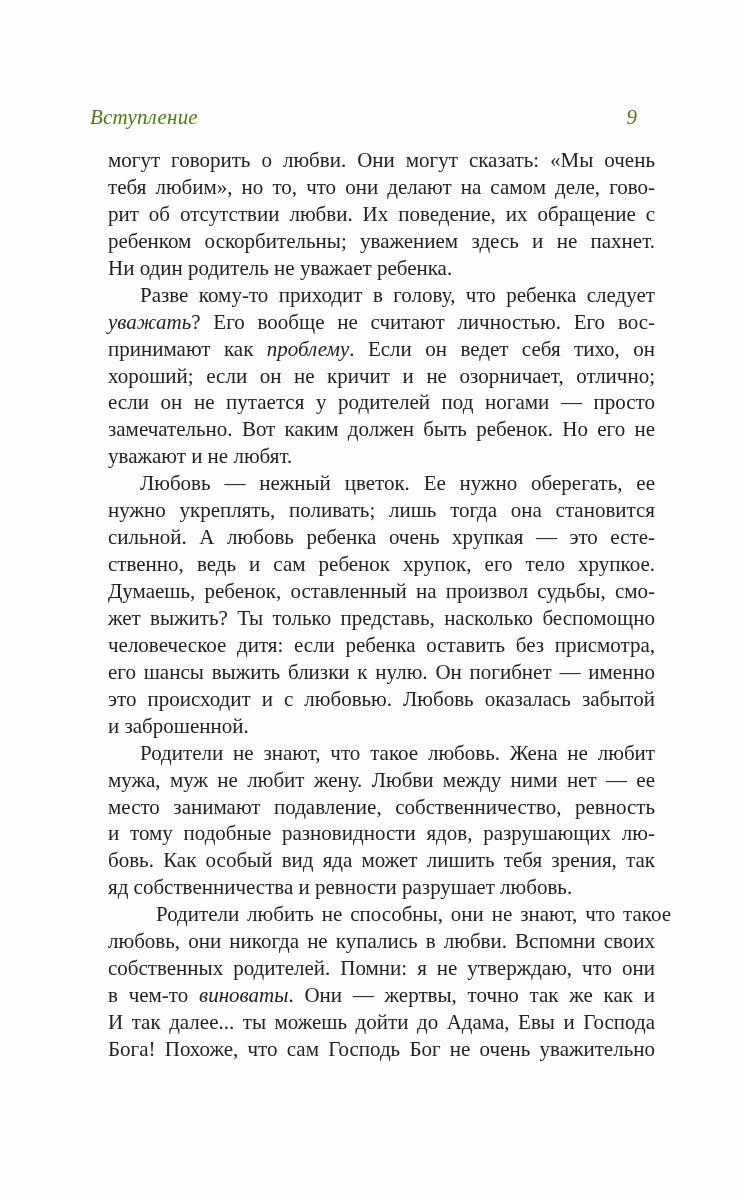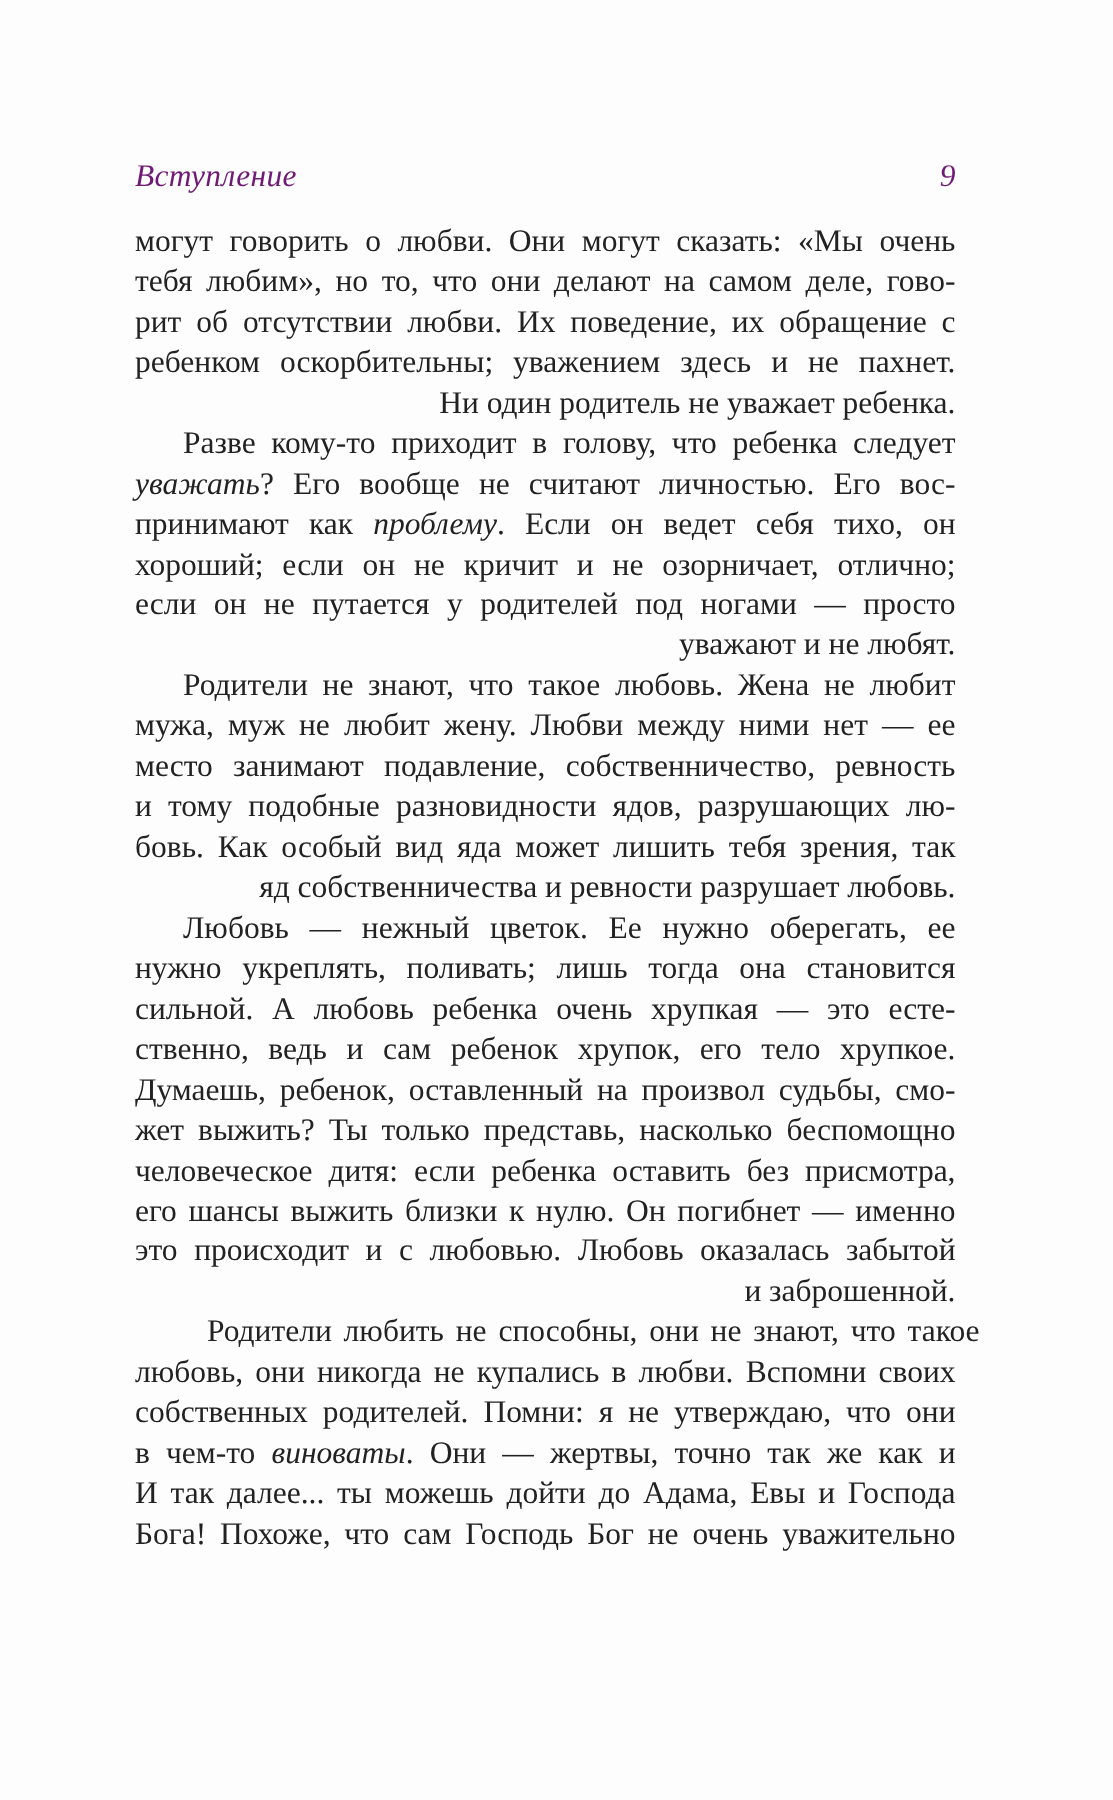--- a/index.html
+++ b/index.html
@@ -21,36 +21,35 @@
     position: absolute;
     top: 104px;
     left: 90px;
     width: 547px;
     height: 26px;
     display: flex;
     justify-content: space-between;
     align-items: baseline;
     font-size: 21px;
     line-height: 26px;
-    color: #701a75;
+    color: #4d7c0f;
   }
   .running-title {
     font-style: italic;
     letter-spacing: 0.2px;
   }
   .page-number {
     font-style: italic;
   }
   .page-body {
     position: absolute;
     top: 147px;
-    left: 90px;
+    left: 108px;
     width: 547px;
     font-size: 21px;
-    text-align: right;
   }
   .para {
     width: 547px;
   }
   .line {
     height: 26.95px;
     line-height: 26.95px;
     white-space: nowrap;
     overflow: visible;
   }
@@ -77,43 +76,44 @@
         <div class="line just"><span class="measure" style="word-spacing: 4.68359px;"><span>рит об отсутствии любви. Их поведение, их обращение с</span></span></div>
         <div class="line just"><span class="measure" style="word-spacing: 8.05469px;"><span>ребенком оскорбительны; уважением здесь и не пахнет.</span></span></div>
         <div class="line"><span class="measure"><span>Ни один родитель не уважает ребенка.</span></span></div>
       </div>
       <div class="para">
         <div class="line indent just"><span class="measure" style="word-spacing: 5.21205px;"><span>Разве кому-то приходит в голову, что ребенка следует</span></span></div>
         <div class="line just"><span class="measure" style="word-spacing: 7.51339px;"><span class="it">уважать</span><span>? Его вообще не считают личностью. Его вос-</span></span></div>
         <div class="line just"><span class="measure" style="word-spacing: 8.17578px;"><span>принимают как </span><span class="it">проблему</span><span>. Если он ведет себя тихо, он</span></span></div>
         <div class="line just"><span class="measure" style="word-spacing: 7.31055px;"><span>хороший; если он не кричит и не озорничает, отлично;</span></span></div>
         <div class="line just"><span class="measure" style="word-spacing: 6.38715px;"><span>если он не путается у родителей под ногами — просто</span></span></div>
+        <div class="line just"><span class="measure" style="word-spacing: 4.05859px;"><span>замечательно. Вот каким должен быть ребенок. Но его не</span></span></div>
         <div class="line"><span class="measure"><span>уважают и не любят.</span></span></div>
-      </div>
-      <div class="para">
-        <div class="line indent just"><span class="measure" style="word-spacing: 4.58008px;"><span>Родители не знают, что такое любовь. Жена не любит</span></span></div>
-        <div class="line just"><span class="measure" style="word-spacing: 4.11562px;"><span>мужа, муж не любит жену. Любви между ними нет — ее</span></span></div>
-        <div class="line just"><span class="measure" style="word-spacing: 8.25781px;"><span>место занимают подавление, собственничество, ревность</span></span></div>
-        <div class="line just"><span class="measure" style="word-spacing: 5.5px;"><span>и тому подобные разновидности ядов, разрушающих лю-</span></span></div>
-        <div class="line just"><span class="measure" style="word-spacing: 3.94792px;"><span>бовь. Как особый вид яда может лишить тебя зрения, так</span></span></div>
-        <div class="line"><span class="measure"><span>яд собственничества и ревности разрушает любовь.</span></span></div>
       </div>
       <div class="para">
         <div class="line indent just"><span class="measure" style="word-spacing: 8.54688px;"><span>Любовь — нежный цветок. Ее нужно оберегать, ее</span></span></div>
         <div class="line just"><span class="measure" style="word-spacing: 8.46875px;"><span>нужно укреплять, поливать; лишь тогда она становится</span></span></div>
         <div class="line just"><span class="measure" style="word-spacing: 7.26172px;"><span>сильной. А любовь ребенка очень хрупкая — это есте-</span></span></div>
         <div class="line just"><span class="measure" style="word-spacing: 7.80078px;"><span>ственно, ведь и сам ребенок хрупок, его тело хрупкое.</span></span></div>
         <div class="line just"><span class="measure" style="word-spacing: 3.9375px;"><span>Думаешь, ребенок, оставленный на произвол судьбы, смо-</span></span></div>
         <div class="line just"><span class="measure" style="word-spacing: 4.0625px;"><span>жет выжить? Ты только представь, насколько беспомощно</span></span></div>
         <div class="line just"><span class="measure" style="word-spacing: 5.38542px;"><span>человеческое дитя: если ребенка оставить без присмотра,</span></span></div>
         <div class="line just"><span class="measure" style="word-spacing: 2.53993px;"><span>его шансы выжить близки к нулю. Он погибнет — именно</span></span></div>
         <div class="line just"><span class="measure" style="word-spacing: 5.77232px;"><span>это происходит и с любовью. Любовь оказалась забытой</span></span></div>
         <div class="line"><span class="measure"><span>и заброшенной.</span></span></div>
       </div>
       <div class="para">
+        <div class="line indent just"><span class="measure" style="word-spacing: 4.58008px;"><span>Родители не знают, что такое любовь. Жена не любит</span></span></div>
+        <div class="line just"><span class="measure" style="word-spacing: 4.11562px;"><span>мужа, муж не любит жену. Любви между ними нет — ее</span></span></div>
+        <div class="line just"><span class="measure" style="word-spacing: 8.25781px;"><span>место занимают подавление, собственничество, ревность</span></span></div>
+        <div class="line just"><span class="measure" style="word-spacing: 5.5px;"><span>и тому подобные разновидности ядов, разрушающих лю-</span></span></div>
+        <div class="line just"><span class="measure" style="word-spacing: 3.94792px;"><span>бовь. Как особый вид яда может лишить тебя зрения, так</span></span></div>
+        <div class="line"><span class="measure"><span>яд собственничества и ревности разрушает любовь.</span></span></div>
+      </div>
+      <div class="para">
         <div class="line indent just"><span class="measure" style="word-spacing: 2.64258px; margin-left: 16px;"><span>Родители любить не способны, они не знают, что такое</span></span></div>
         <div class="line just"><span class="measure" style="word-spacing: 2.87305px; margin-top: 22px;"><span>любовь, они никогда не купались в любви. Вспомни своих</span></span></div>
         <div class="line just"><span class="measure" style="word-spacing: 4.73884px;"><span>собственных родителей. Помни: я не утверждаю, что они</span></span></div>
         <div class="line just"><span class="measure" style="word-spacing: 5.51719px;"><span>в чем-то </span><span class="it">виноваты</span><span>. Они — жертвы, точно так же как и</span></span></div>
         <div class="line just"><span class="measure" style="word-spacing: 3.26719px;"><span>И так далее... ты можешь дойти до Адама, Евы и Господа</span></span></div>
         <div class="line just"><span class="measure" style="word-spacing: 3.97656px;"><span>Бога! Похоже, что сам Господь Бог не очень уважительно</span></span></div>
       </div>
     </div>
 </div>
 

